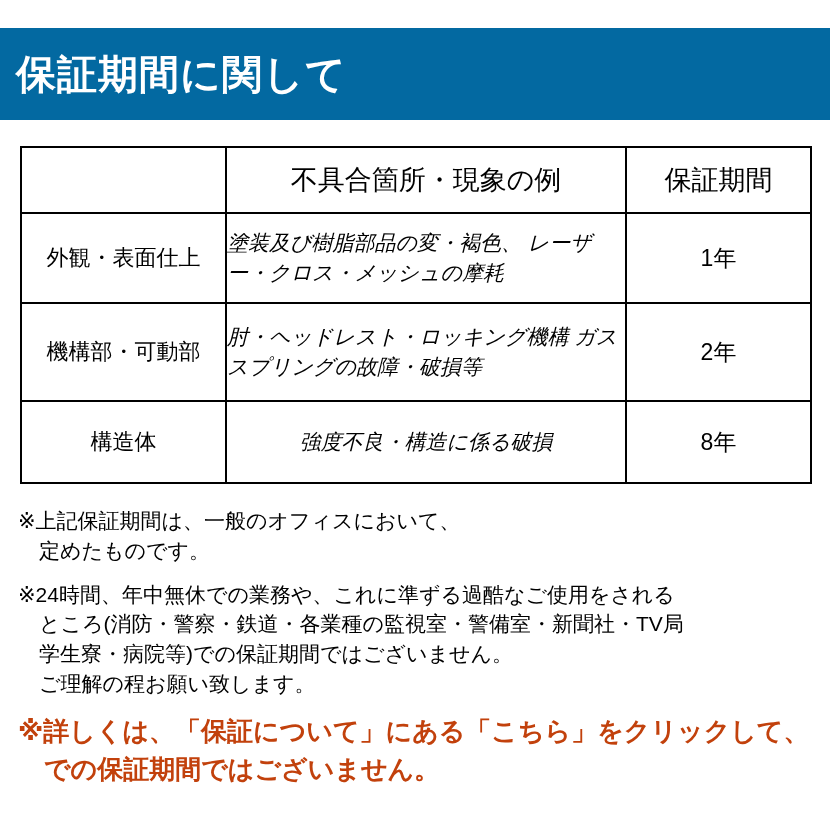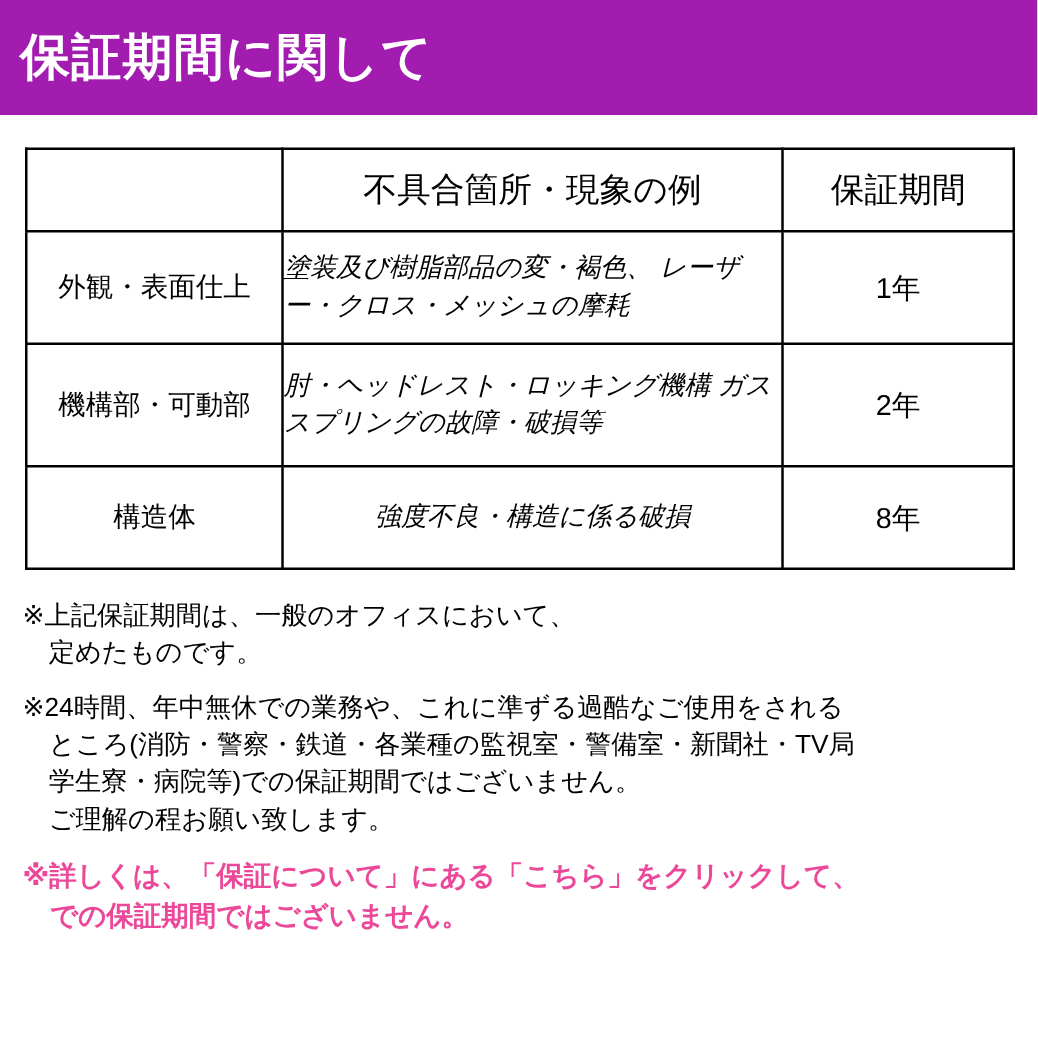--- a/index.html
+++ b/index.html
@@ -15,26 +15,27 @@
     overflow: hidden;
   }
   .page {
     width: 830px;
     height: 830px;
     position: relative;
     box-sizing: border-box;
   }
   
   .header-band {
-    background: #a21caf;
+    background: #0369a1;
     height: 92px;
     display: flex;
     align-items: center;
     padding-left: 16px;
     box-sizing: border-box;
+    margin-top: 28px;
   }
   .header-title {
     color: #ffffff;
     font-size: 40px;
     font-weight: bold;
     letter-spacing: 1px;
     line-height: 1;
   }
   
   .table-wrap {
@@ -99,23 +100,23 @@
     font-size: 21px;
     line-height: 1.42;
     margin-bottom: 14px;
     color: #000000;
   }
   .note .line {
     display: block;
     white-space: pre;
   }
   .note-red {
-    color: #ec4899;
+    color: #c2410c;
     font-weight: bold;
-    font-size: 22px;
+    font-size: 26px;
     line-height: 1.45;
     margin-top: 2px;
   }
 </style>
 </head>
 <body>
 
 <div class="page">
 
   <div class="header-band">

